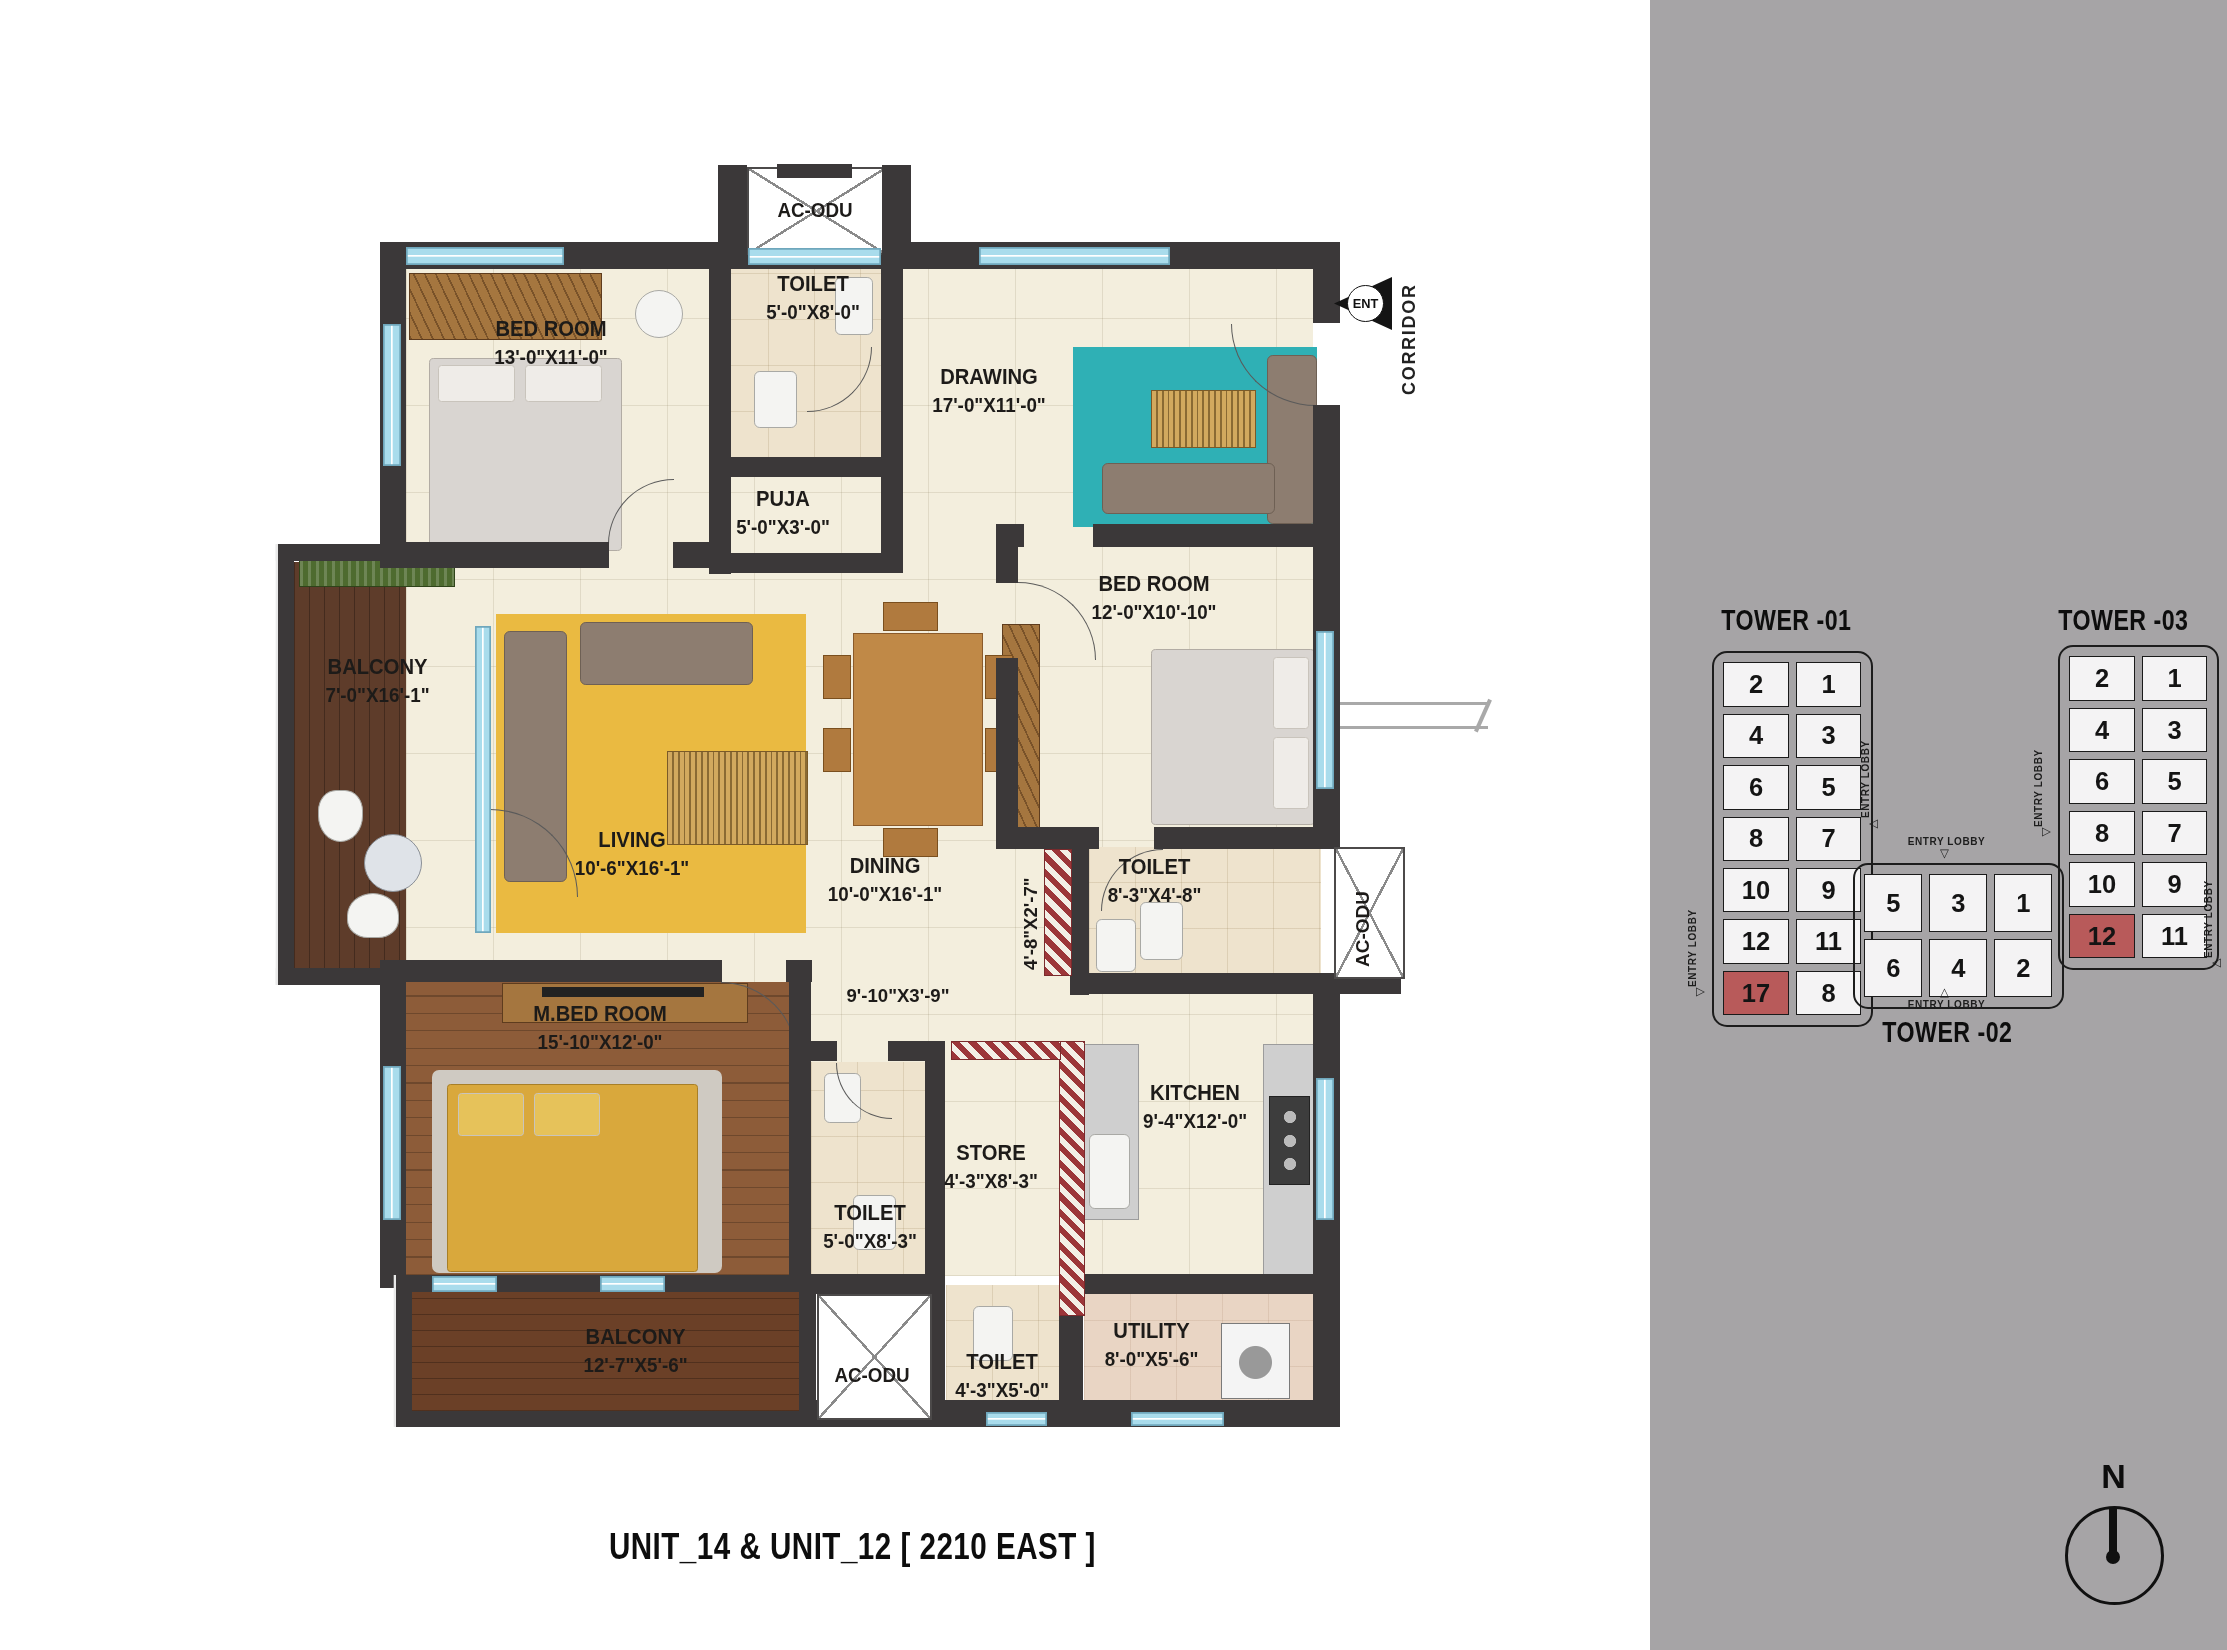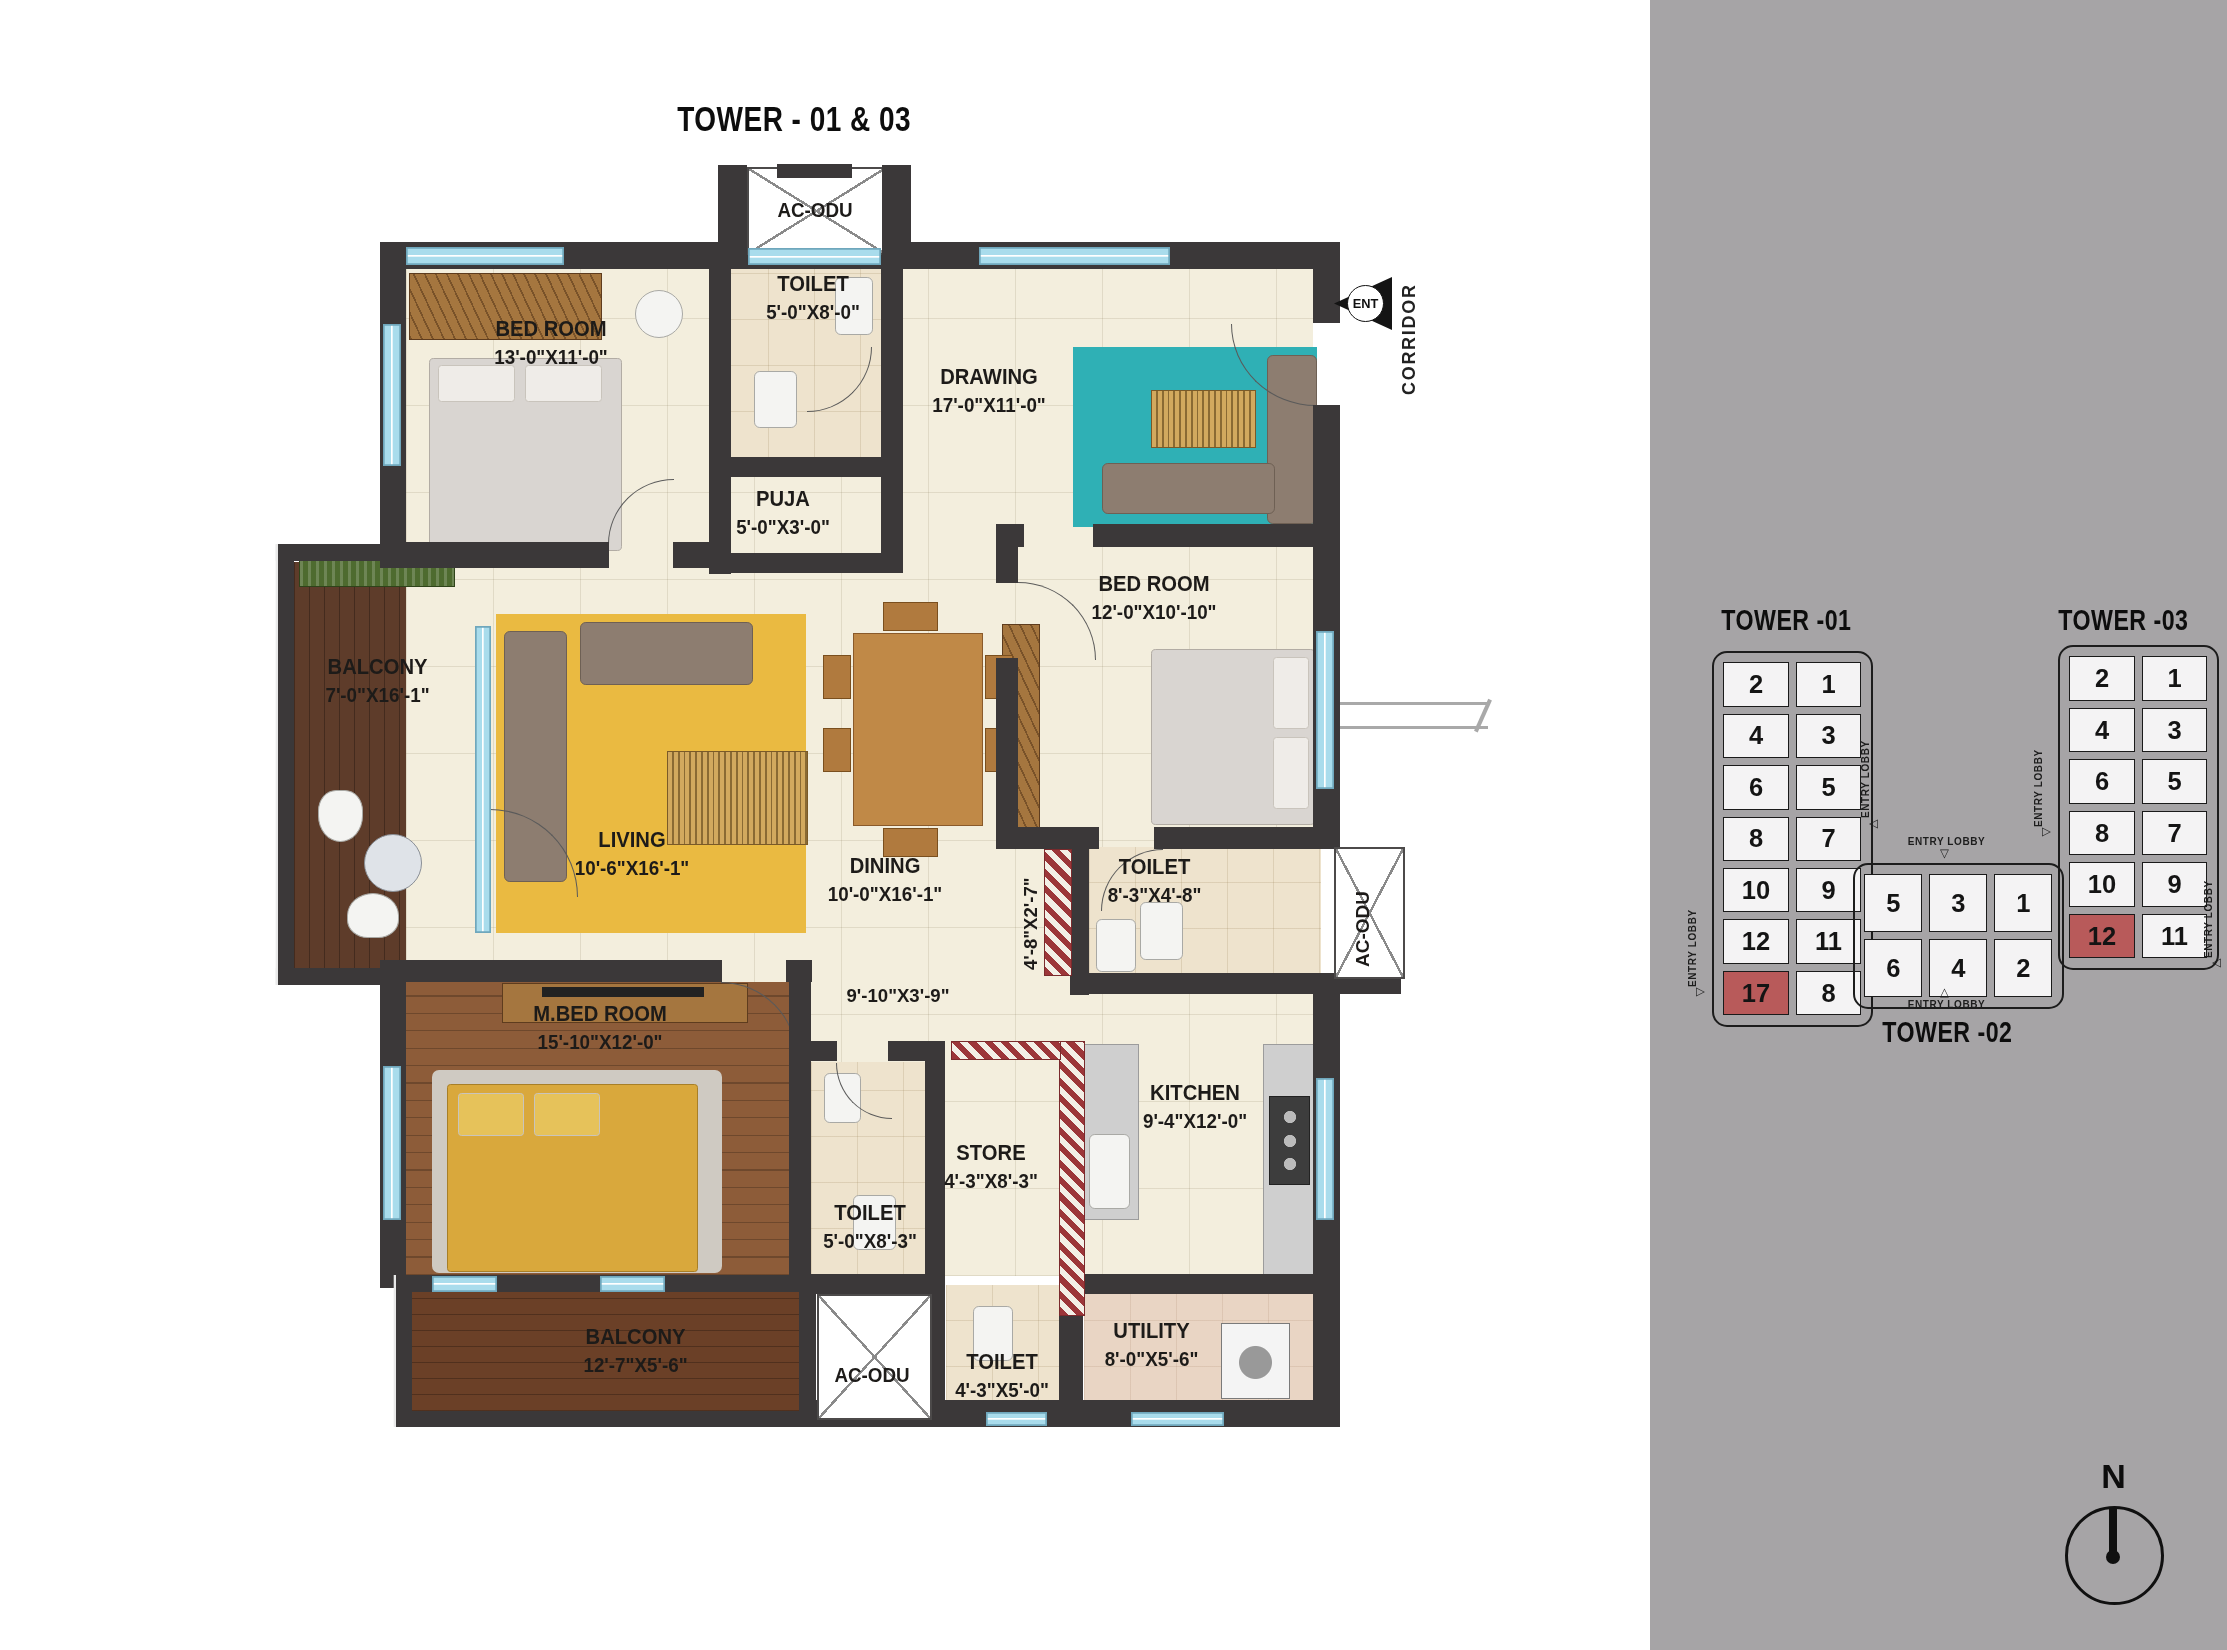--- a/index.html
+++ b/index.html
@@ -302,22 +302,22 @@
     <span class="rname" style="font-size:20px">AC-ODU</span>
   </div>
   <div class="abs vtext" style="left:1352px;top:857px;height:110px;font-size:19px;font-weight:600;color:#1d1b19">AC-ODU</div>
   <div class="abs rlabel" style="left:811px;top:1362px;width:122px">
     <span class="rname" style="font-size:20px">AC-ODU</span>
   </div>
 
   <div class="abs vtext" style="left:1020px;top:848px;height:122px;font-size:18.6px;font-weight:600;color:#1d1b19">4'-8"X2'-7"</div>
   <div class="abs" style="left:834px;top:985px;width:128px;text-align:center;font-size:18.6px;font-weight:600;color:#1d1b19">9'-10"X3'-9"</div>
 
-  <div class="abs title" style="left:603px;top:99px;width:383px;font-size:35px">
-    <span class="cond">TOWER - 01 &amp; 03</span>
+  <div class="abs title" style="left:539px;top:1526px;width:626px;font-size:37px">
+    <span class="cond">UNIT_14 &amp; UNIT_12  [ 2210 EAST ]</span>
   </div>
 
   <div class="abs title" style="left:1705px;top:604px;width:151px;font-size:29px">
     <span class="cond">TOWER -01</span>
   </div>
   <div class="abs title" style="left:2042px;top:604px;width:151px;font-size:29px">
     <span class="cond">TOWER -03</span>
   </div>
   <div class="abs title" style="left:1853px;top:1016px;width:188px;font-size:29px">
     <span class="cond">TOWER -02</span>

